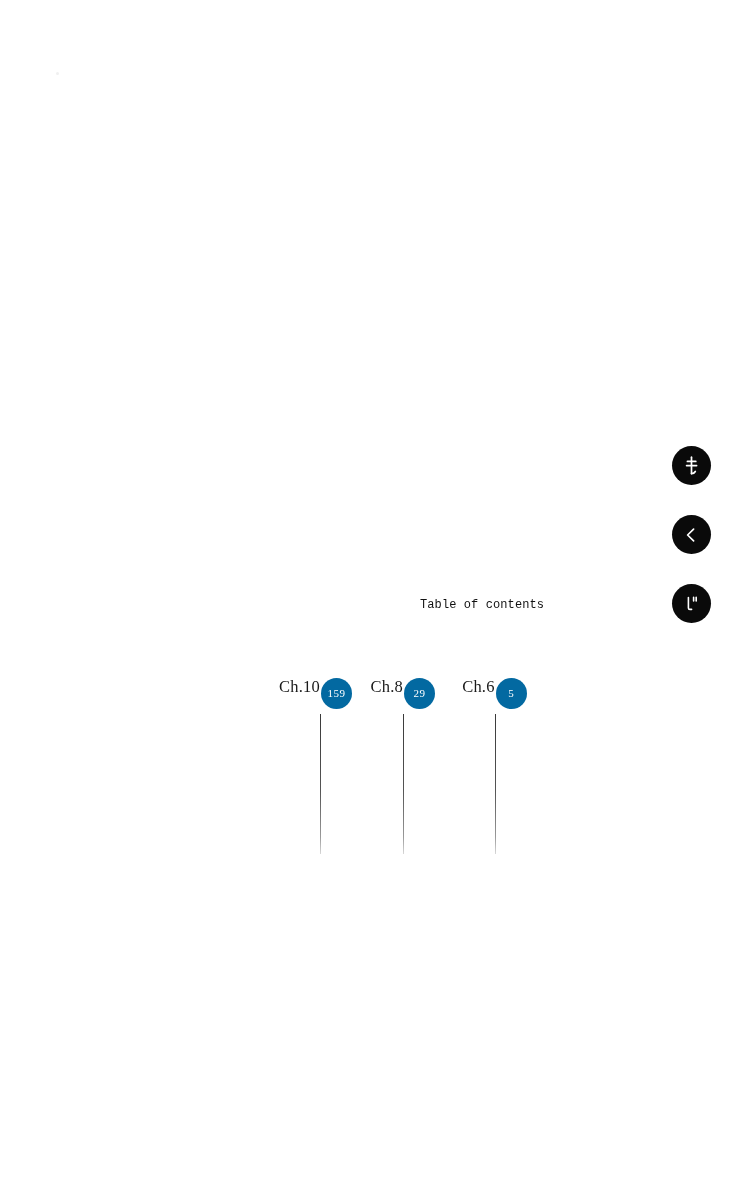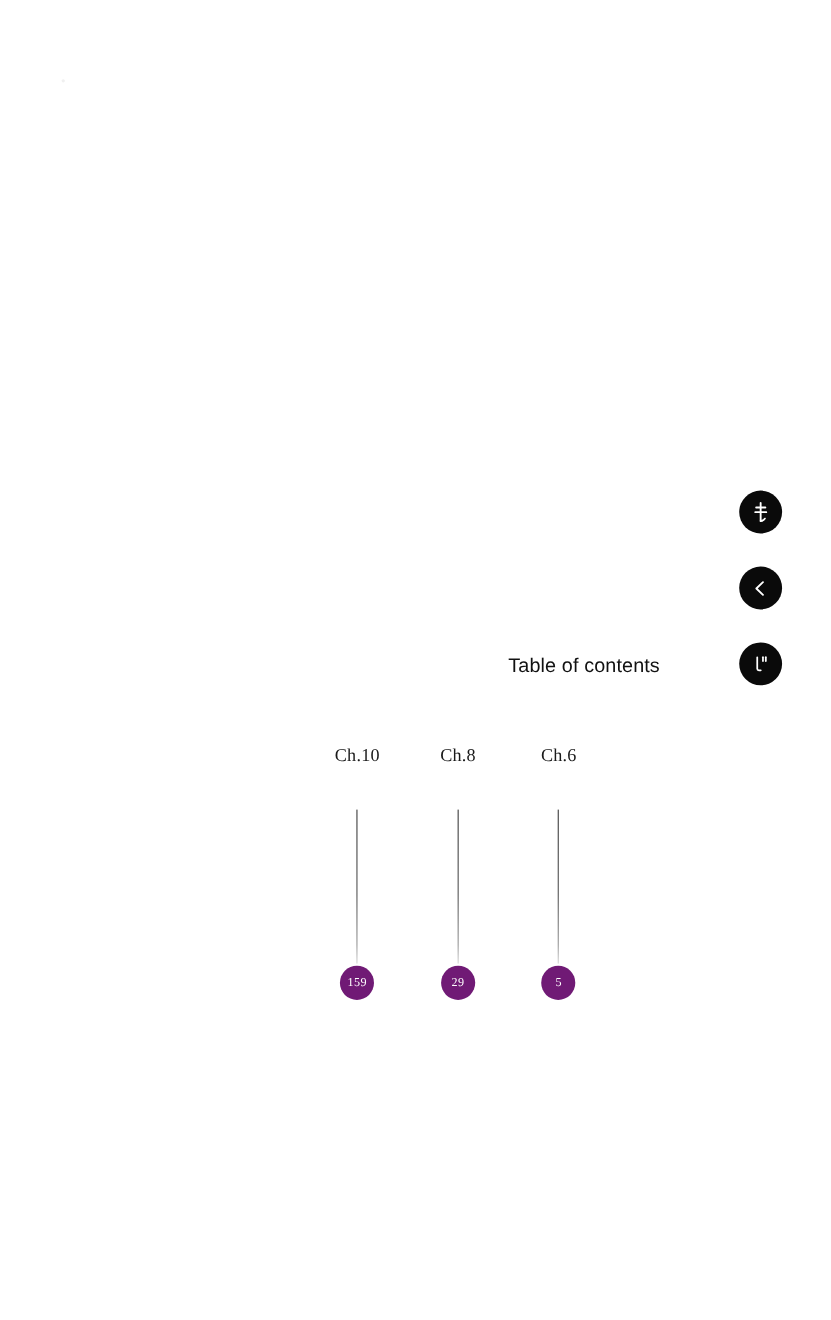--- a/index.html
+++ b/index.html
@@ -61,44 +61,42 @@
   .rail-btn svg {
     display: block;
   }
 
   
   .toc-label {
     position: absolute;
     left: 420px;
     top: 592px;
     width: 222px;
-    text-align: center;
-    font-size: 18px;
+    text-align: left;
+    font-size: 12px;
     line-height: 26px;
     color: #111111;
     letter-spacing: 0.1px;
-    font-family: Liberation Sans, sans-serif;
+    font-family: Liberation Mono, monospace;
   }
 
   
   .chapter-strip {
     position: absolute;
     left: 279px;
     top: 676px;
     width: 458px;
     height: 245px;
     display: flex;
     flex-direction: row;
     align-items: flex-start;
   }
   .chapter-col {
     width: 91.6px;
     display: flex;
-    flex-direction: column;
-    align-items: center;
     cursor: pointer;
   }
   .chapter-name {
     font-size: 16.5px;
     line-height: 22px;
     color: #1a1a1a;
     font-family: "Liberation Serif", "DejaVu Serif", serif;
     letter-spacing: 0.2px;
     white-space: nowrap;
   }
@@ -110,21 +108,21 @@
       #3a3a3a 0%,
       #555555 55%,
       #9a9a9a 88%,
       #d8d8d8 100%);
   }
   .chapter-badge {
     margin-top: 2px;
     width: 31px;
     height: 31px;
     border-radius: 50%;
-    background: #701a75;
+    background: #0369a1;
     color: #ffffff;
     display: flex;
     align-items: center;
     justify-content: center;
     font-size: 11px;
     line-height: 1;
     font-family: "Liberation Serif", "DejaVu Serif", serif;
     letter-spacing: 0.5px;
   }
 </style>

